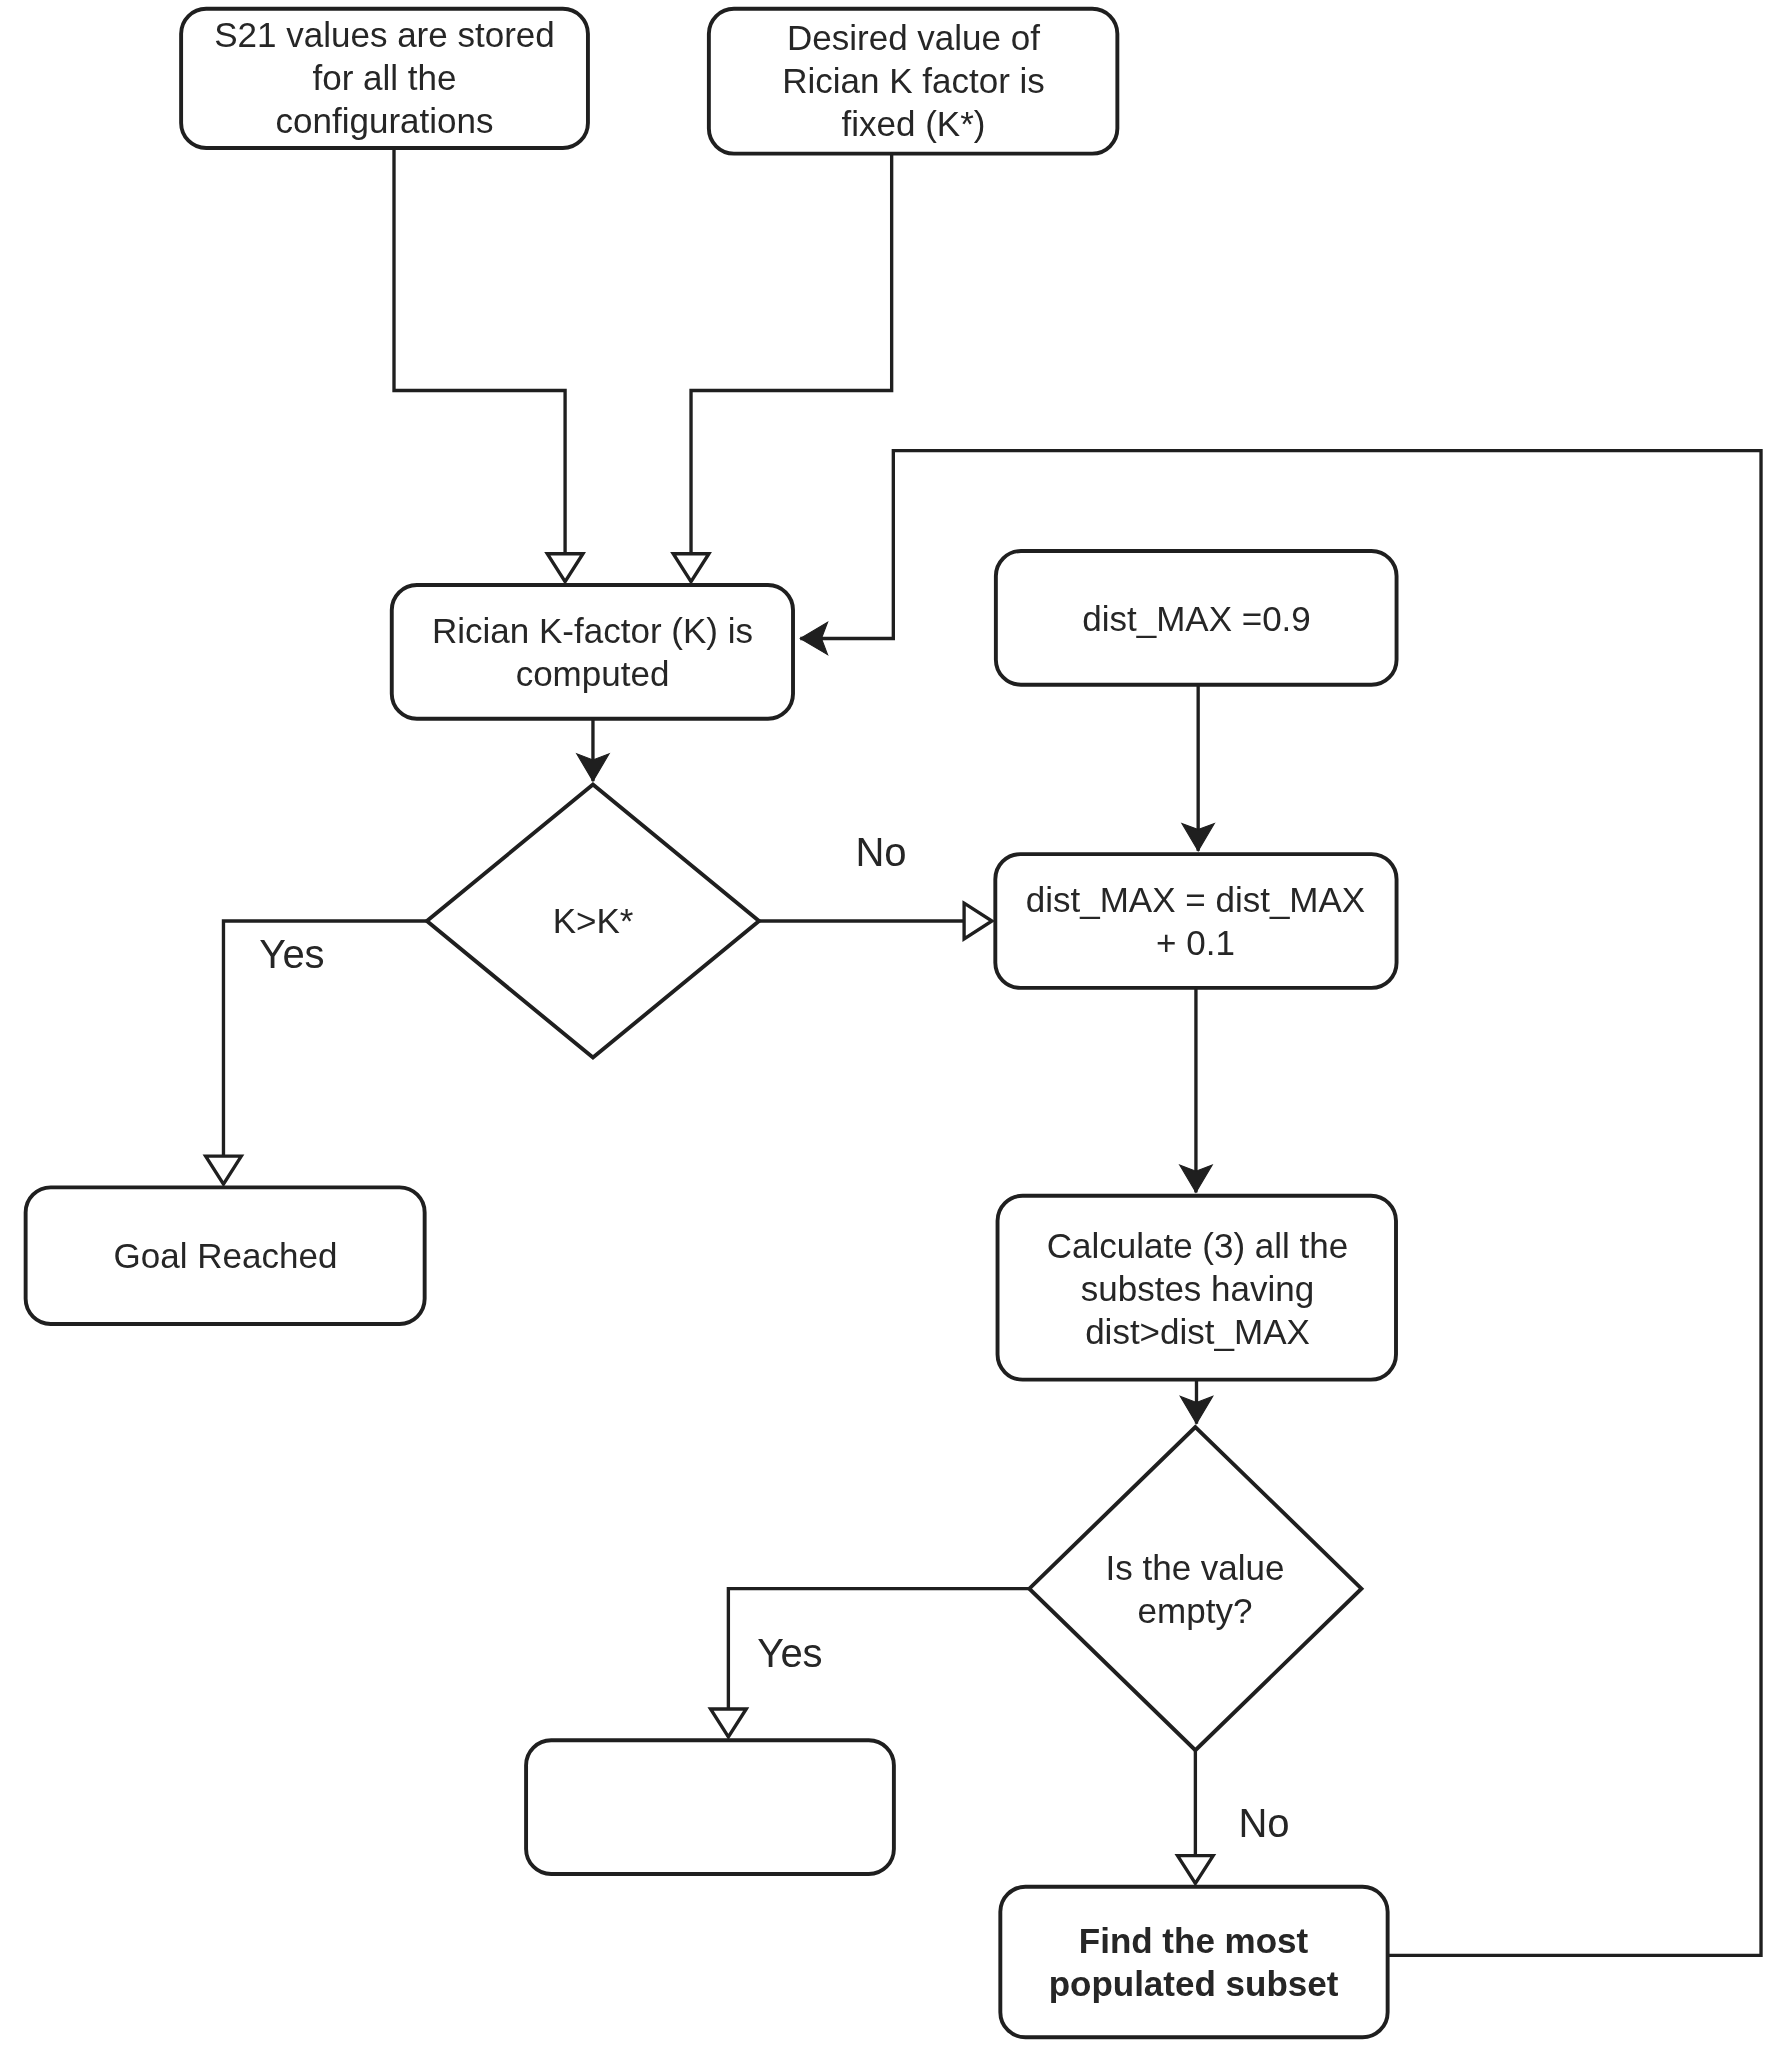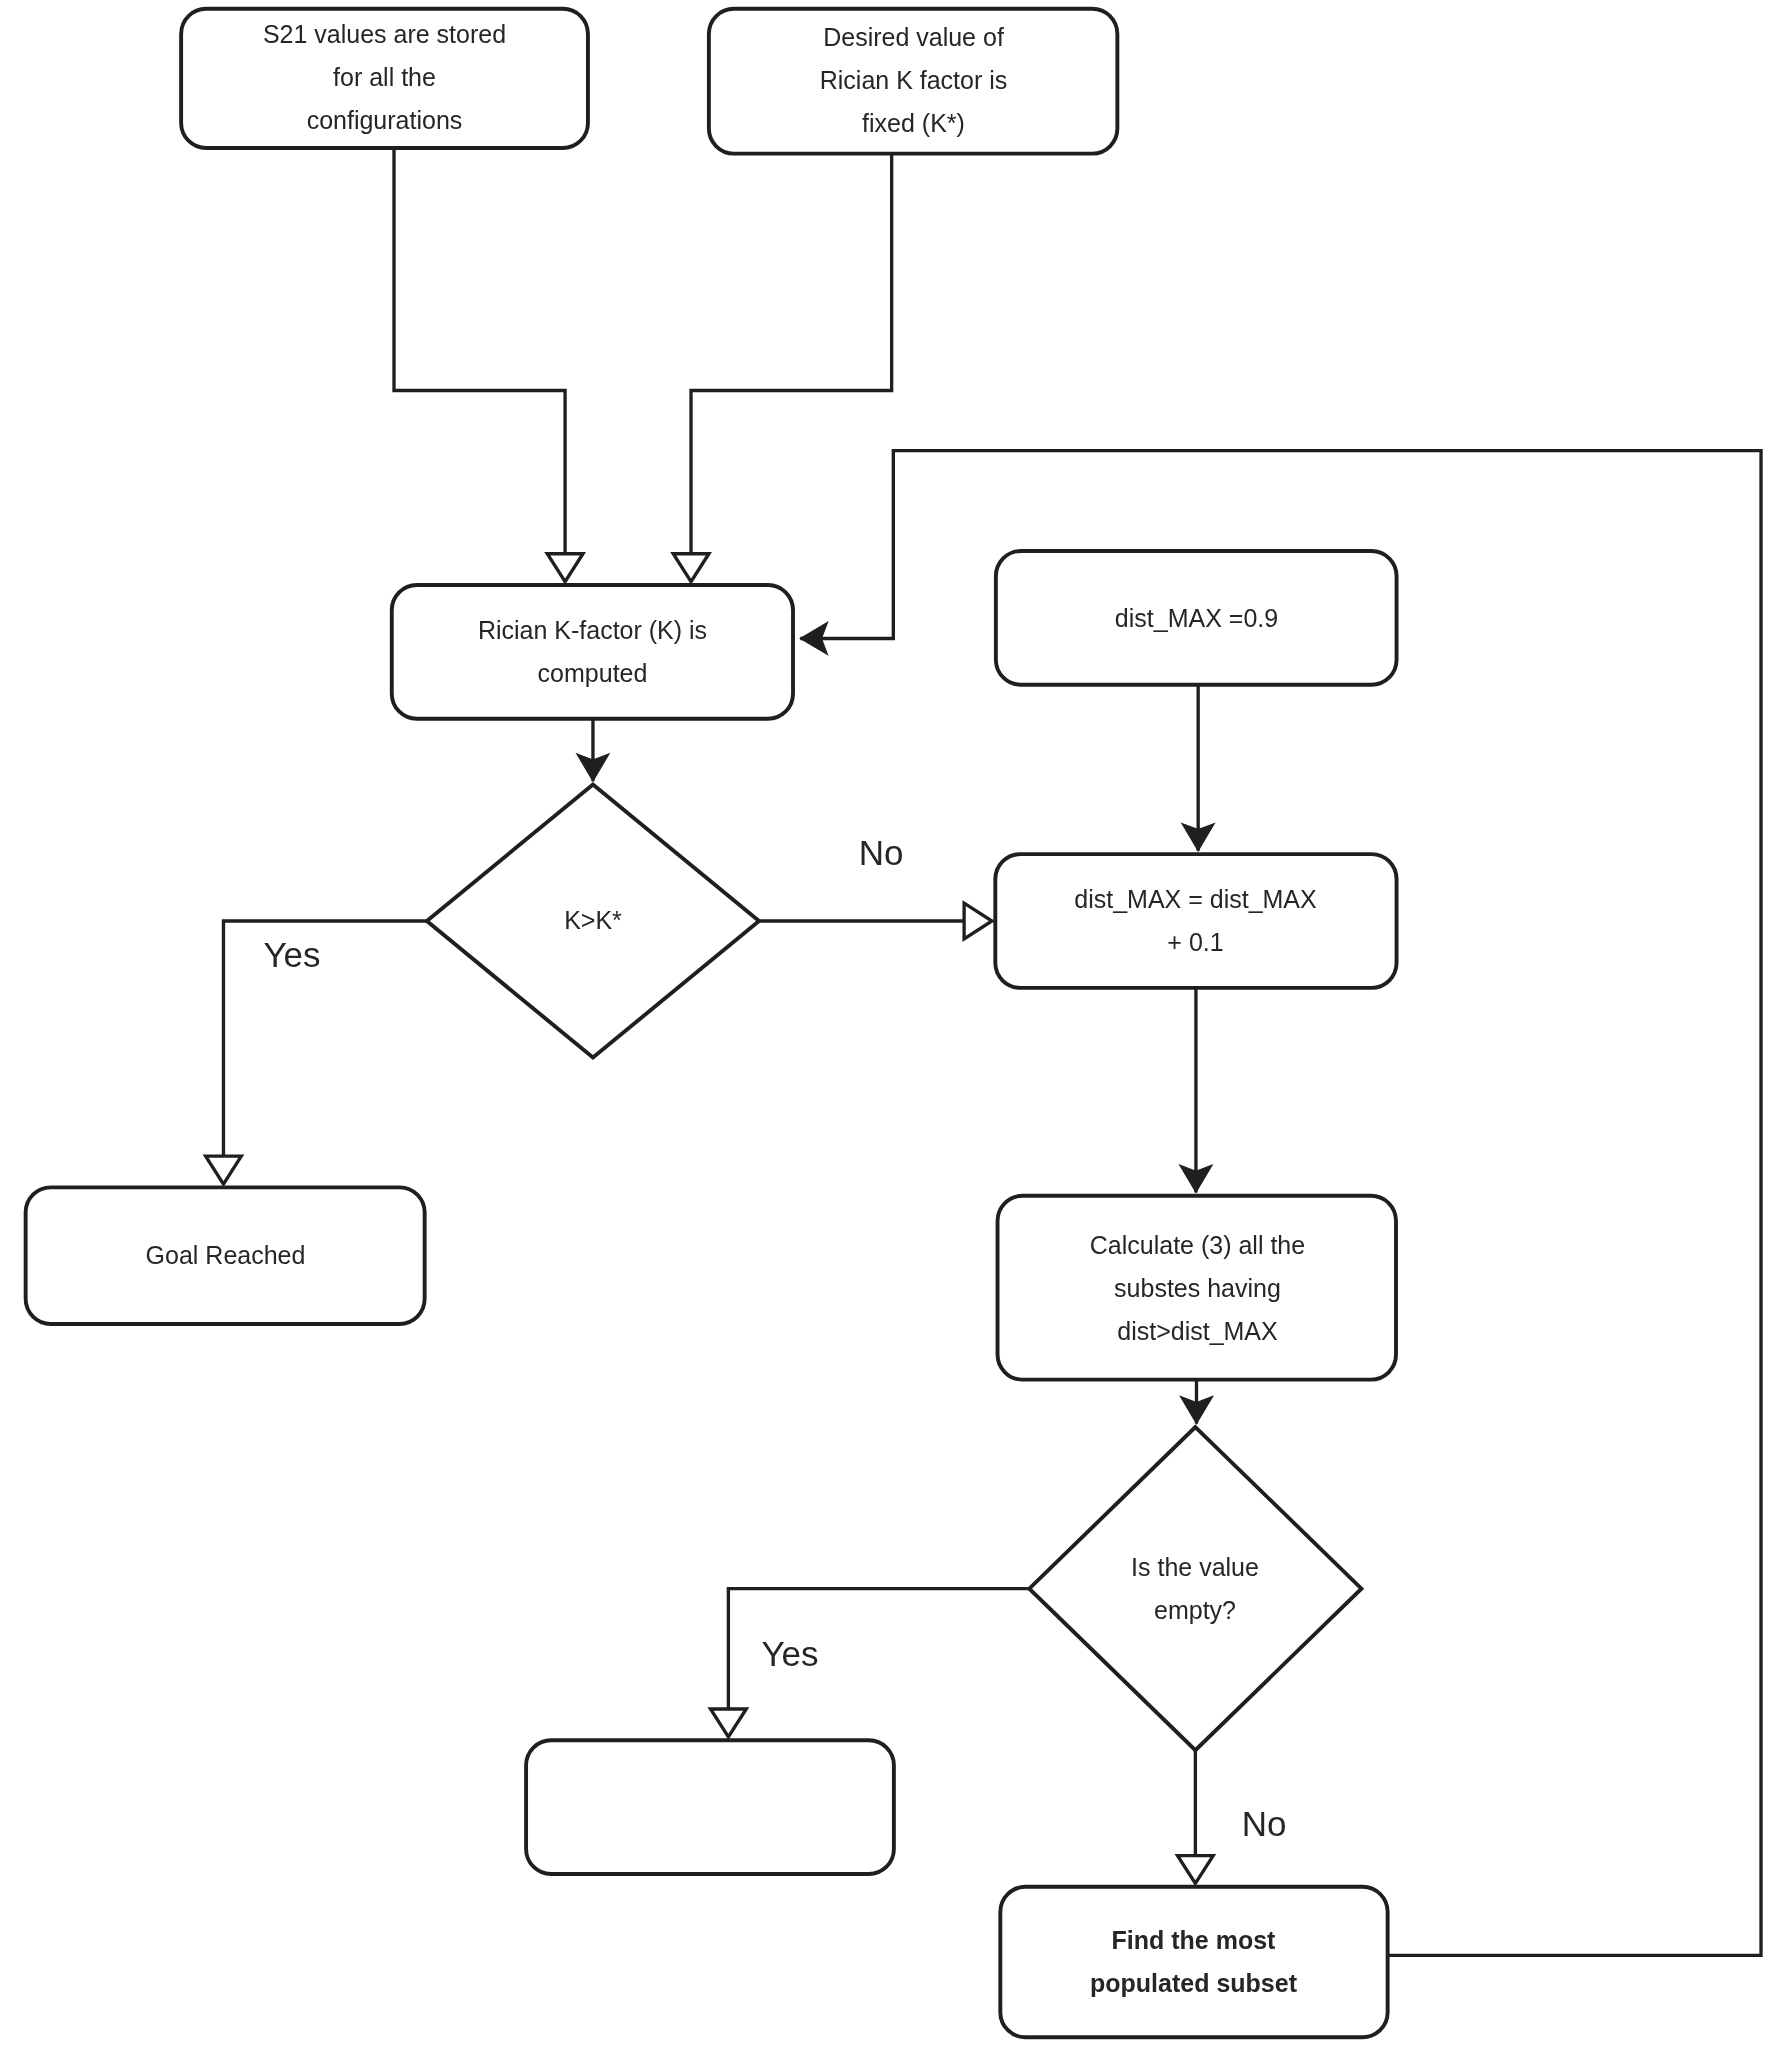--- a/index.html
+++ b/index.html
@@ -15,27 +15,27 @@
     font-family:"Liberation Sans", sans-serif;
     color:var(--text);
   }
   #wires{position:absolute;left:0;top:0;width:1790px;height:2046px;}
   #wires path, #wires polygon{vector-effect:none;}
   .label{
     position:absolute;
     display:flex;align-items:center;justify-content:center;
     text-align:center;
     white-space:pre-line;
-    font-size:25px;line-height:43px;
+    font-size:35px;line-height:43px;
     color:var(--text);
   }
   .edge-label{
     position:absolute;
     transform:translate(-50%,-50%);
-    font-size:35px;line-height:33px;
+    font-size:40px;line-height:33px;
     color:var(--text);
     white-space:nowrap;
   }
   .shape{fill:#ffffff;stroke:var(--stroke);stroke-width:7;}
   .wire{fill:none;stroke:var(--stroke);stroke-width:6;}
   .arrow-open{fill:#ffffff;stroke:var(--stroke);stroke-width:6;}
   .arrow-solid{fill:var(--stroke);stroke:var(--stroke);stroke-width:2;}
 </style>
 </head>
 <body>

